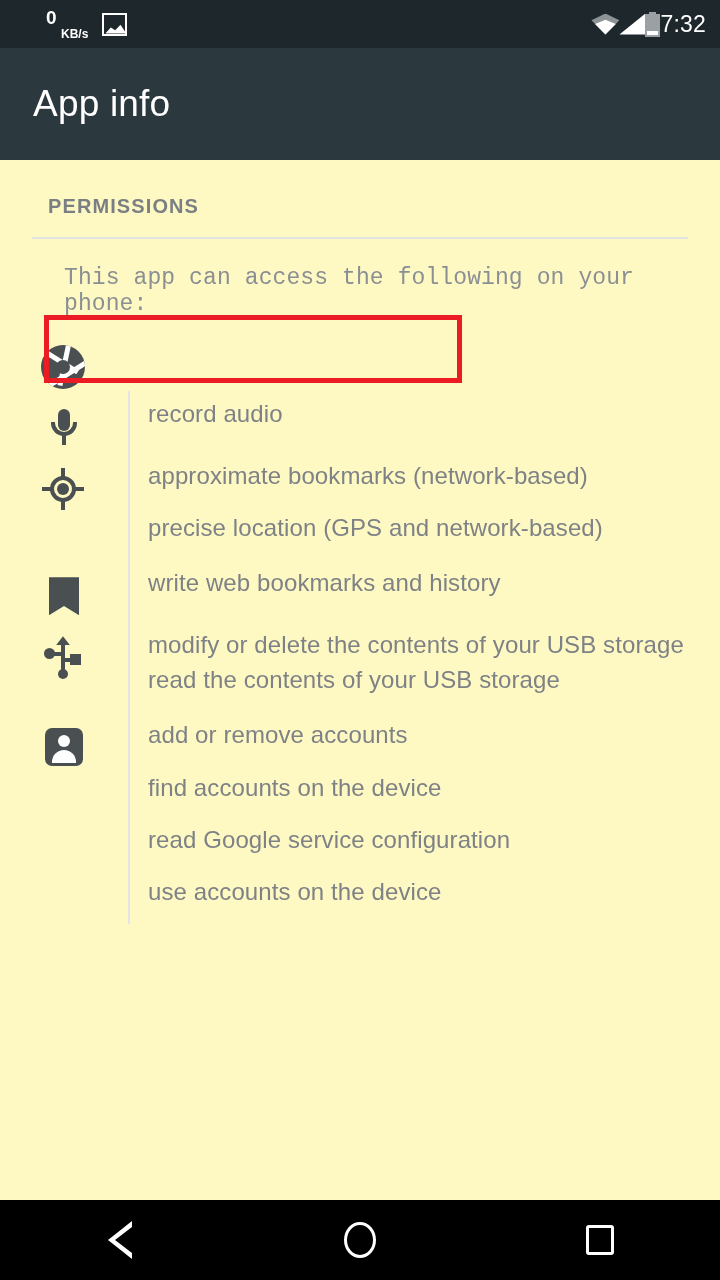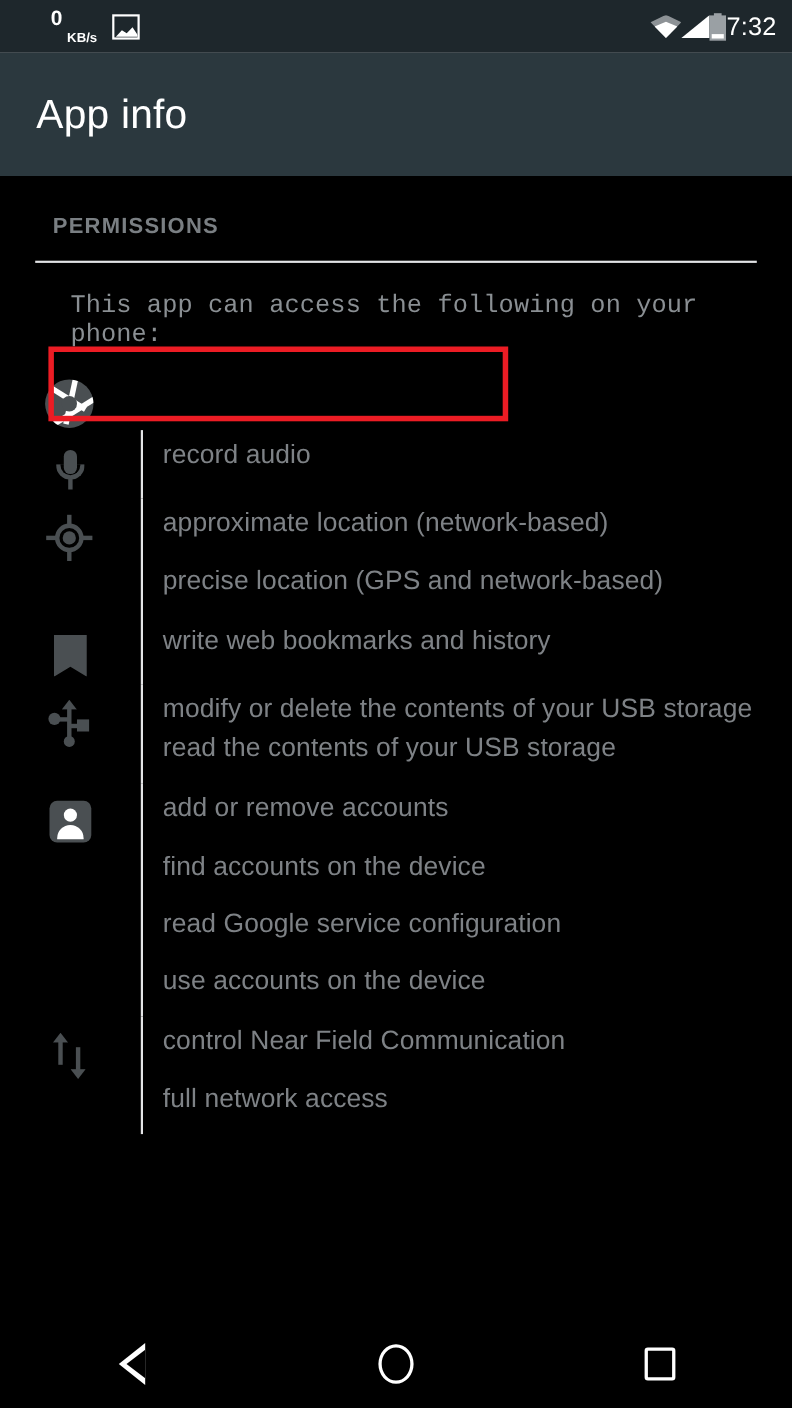--- a/index.html
+++ b/index.html
@@ -61,21 +61,21 @@
     position:absolute; left:0; top:48px; width:720px; height:112px;
     background:#2b383e; display:flex; align-items:center;
   }
   .app-bar h1{
     color:#ffffff; font-size:37px; font-weight:normal; padding-left:33px; letter-spacing:.2px;
   }
 
   
   .content{
     position:absolute; left:0; top:160px; width:720px; height:1040px;
-    background:#000000; overflow:hidden;
+    background:#fef9c3; overflow:hidden;
   }
   .section-title{
     font-size:20px; font-weight:bold; color:#7a7f83;
     letter-spacing:1.1px; padding:35px 0 0 48px;
   }
   .section-rule{
     margin:19px 32px 0 32px; height:2px; background:#e2e3e5;
   }
   .intro{
     font-size:23px; color:#8a8f93; padding:26px 0 0 64px; letter-spacing:.1px;font-family:Liberation Mono, monospace;
@@ -282,21 +282,21 @@
               <div class="ring"></div>
                 <div class="dot"></div>
               <div class="t tn"></div>
                 <div class="t ts"></div>
                 <div class="t tw"></div>
                 <div class="t te"></div>
             </div>
           </div>
         </div>
         <div class="text-cell">
-          <div class="perm-line">approximate location (network-based)</div>
+          <div class="perm-line">approximate bookmarks (network-based)</div>
           <div class="perm-line">precise location (GPS and network-based)</div>
         </div>
       </div>
 
       <div class="perm-group">
         <div class="icon-cell">
           <div class="icon-box">
             <div class="ic-bookmark"></div>
           </div>
         </div>
@@ -335,36 +335,20 @@
           </div>
         </div>
         <div class="text-cell">
           <div class="perm-line">add or remove accounts</div>
           <div class="perm-line">find accounts on the device</div>
           <div class="perm-line">read Google service configuration</div>
           <div class="perm-line">use accounts on the device</div>
         </div>
       </div>
 
-      <div class="perm-group">
-        <div class="icon-cell">
-          <div class="icon-box">
-            <div class="ic-nfc">
-              <div class="up-s"></div>
-                <div class="up-h"></div>
-              <div class="dn-s"></div>
-                <div class="dn-h"></div>
-            </div>
-          </div>
-        </div>
-        <div class="text-cell">
-          <div class="perm-line">control Near Field Communication</div>
-          <div class="perm-line">full network access</div>
-        </div>
-      </div>
 
     </div>
   </div>
 
   <div class="highlight-box"></div>
 
   <div class="nav-bar">
     <div class="nav-btn">
       <div class="nav-back"></div>
     </div>

